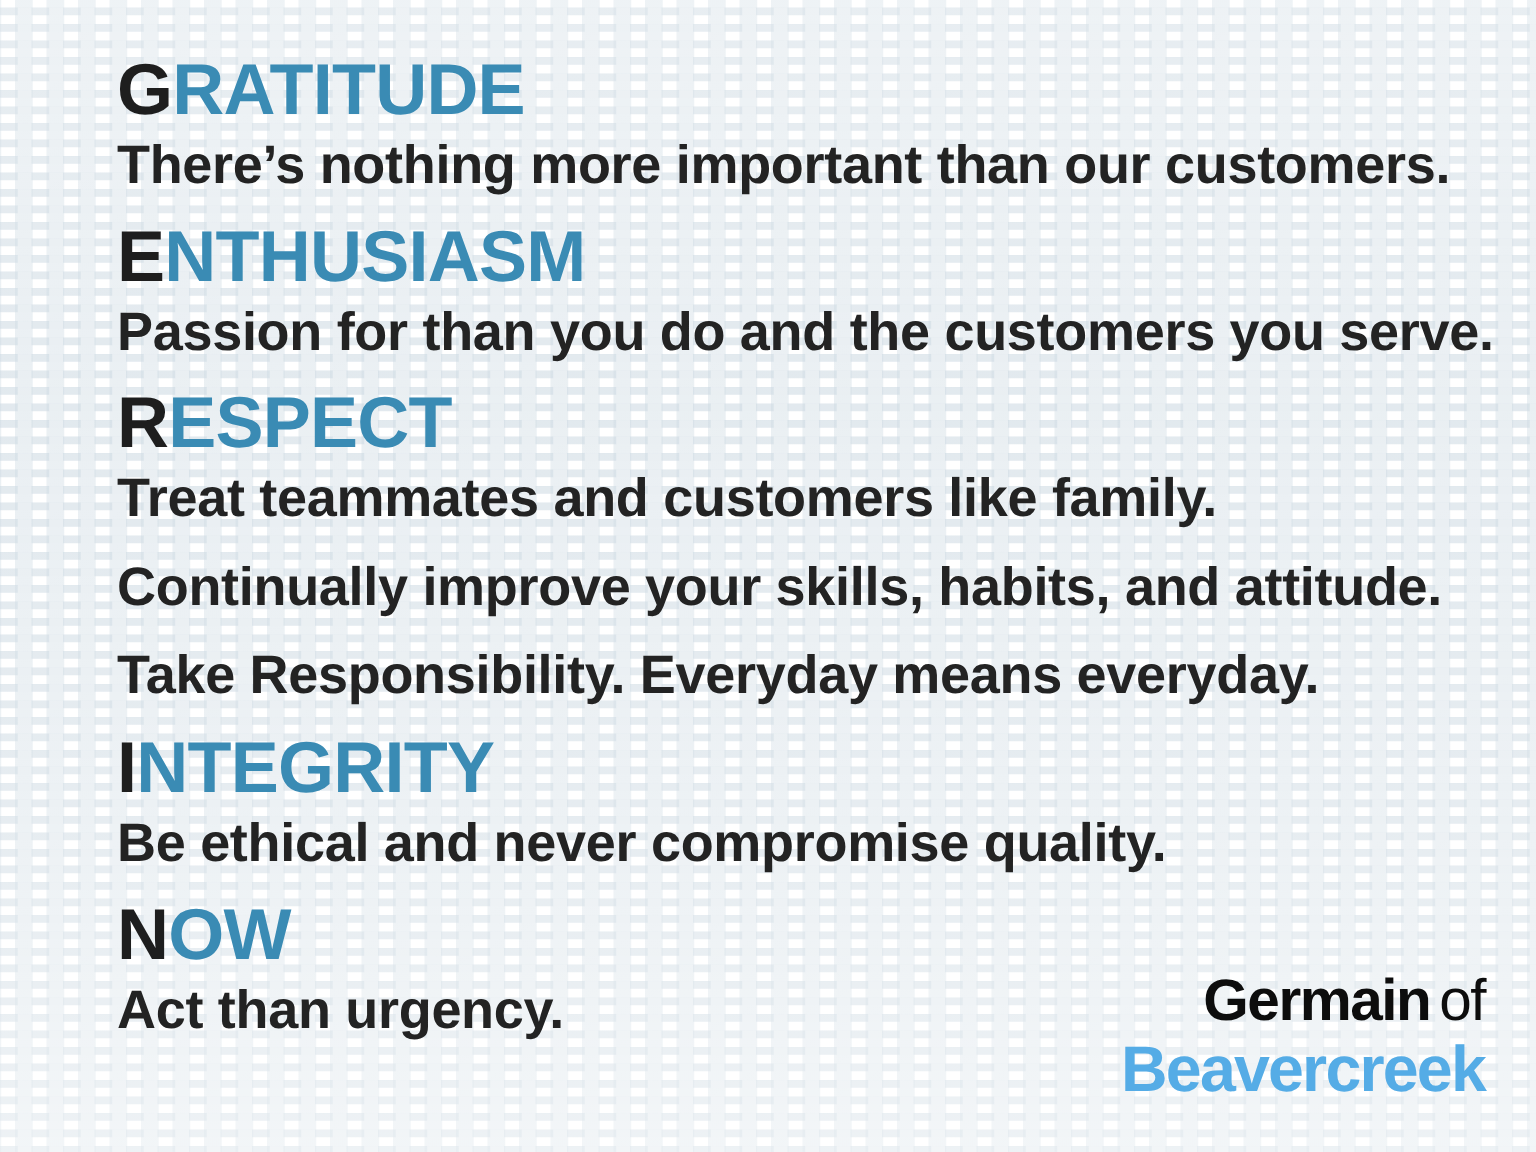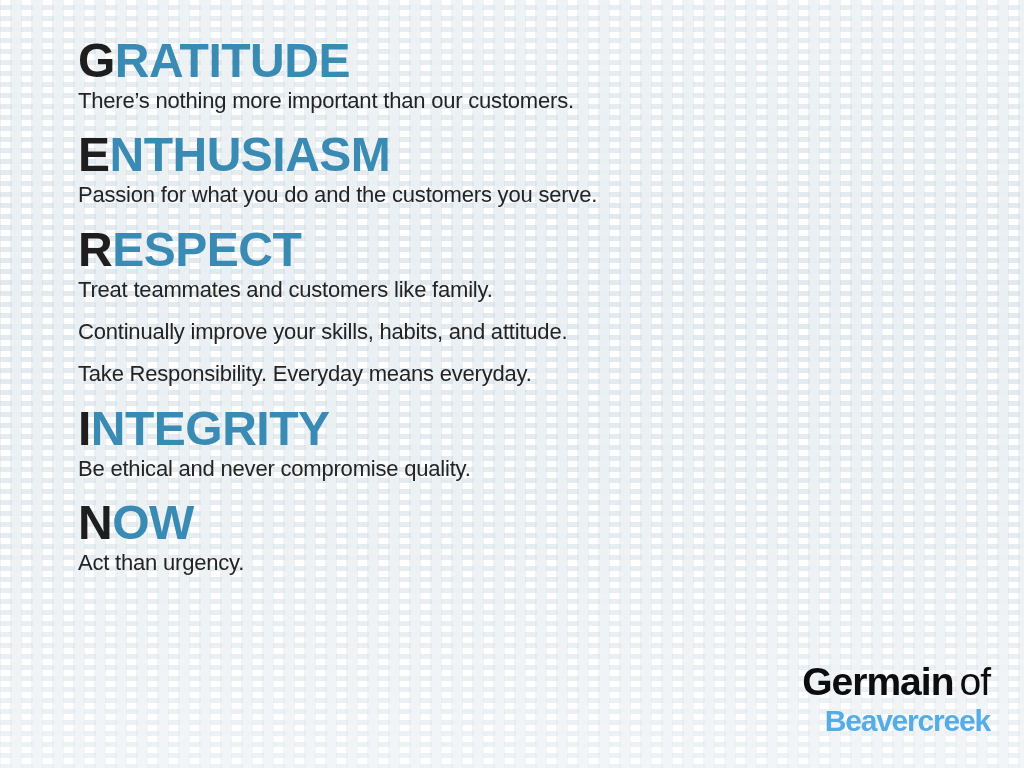--- a/index.html
+++ b/index.html
@@ -101,22 +101,22 @@
     letter-spacing: -0.5px;
     color: #3a8bb4;
     margin: 0;
     white-space: nowrap;
   }
   .value-heading .initial {
     color: #1e1e1e;
   }
   .value-desc {
     font-family: "Liberation Sans", sans-serif;
-    font-weight: normal;
-    font-size: 22px;
+    font-weight: bold;
+    font-size: 36px;
     line-height: 1.2;
     letter-spacing: -0.2px;
     color: #232323;
     margin: 2px 0 0 0;
     white-space: nowrap;
   }
 
   
   #logo {
     position: absolute;
@@ -137,21 +137,21 @@
   #logo .logo-germain {
     font-weight: bold;
   }
   #logo .logo-of {
     font-weight: normal;
     margin-left: 6px;
   }
   #logo .logo-line-2 {
     font-family: "Liberation Sans", sans-serif;
     font-weight: bold;
-    font-size: 30px;
+    font-size: 43px;
     line-height: 1.05;
     letter-spacing: -1.2px;
     color: #55ace6;
     white-space: nowrap;
     margin-top: 2px;
   }
 </style>
 </head>
 <body>
 
@@ -159,21 +159,21 @@
 
   <div id="values-list">
 
     <div class="value-item">
       <div class="value-heading"><span class="initial">G</span><span class="rest">RATITUDE</span></div>
       <div class="value-desc">There’s nothing more important than our customers.</div>
     </div>
 
     <div class="value-item">
       <div class="value-heading"><span class="initial">E</span><span class="rest">NTHUSIASM</span></div>
-      <div class="value-desc">Passion for what you do and the customers you serve.</div>
+      <div class="value-desc">Passion for than you do and the customers you serve.</div>
     </div>
 
     <div class="value-item">
       <div class="value-heading"><span class="initial">R</span><span class="rest">ESPECT</span></div>
       <div class="value-desc">Treat teammates and customers like family.</div>
     </div>
 
     <div class="value-item">
       <div class="value-desc">Continually improve your skills, habits, and attitude.</div>
     </div>

